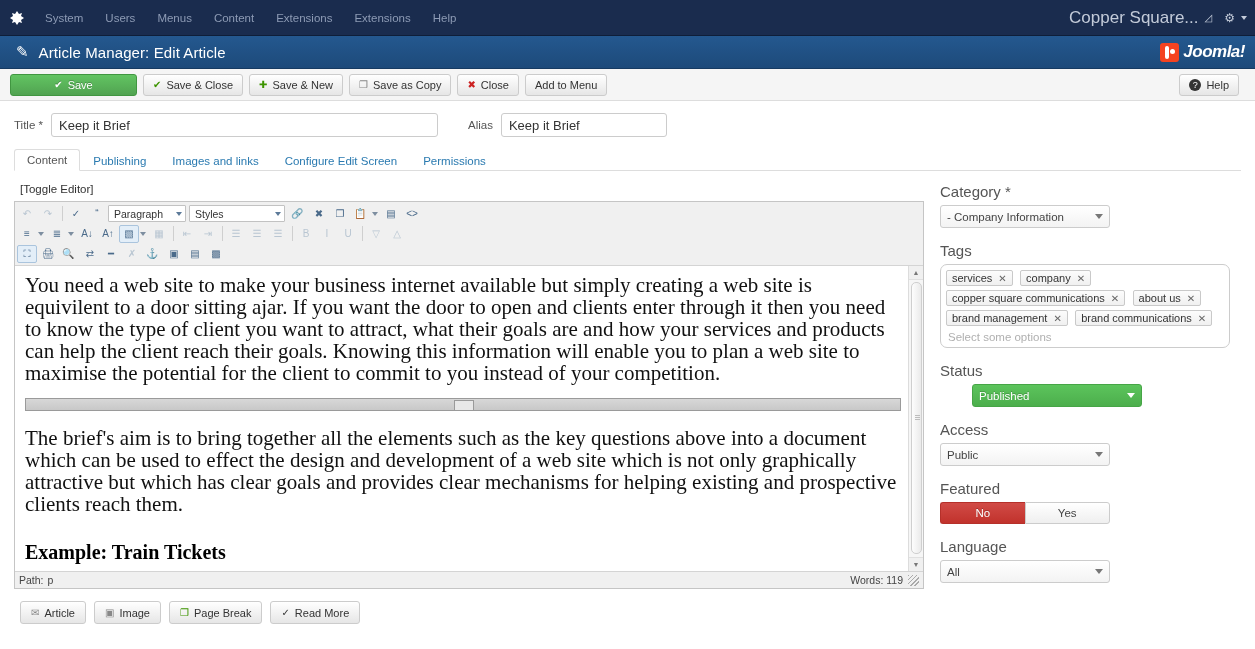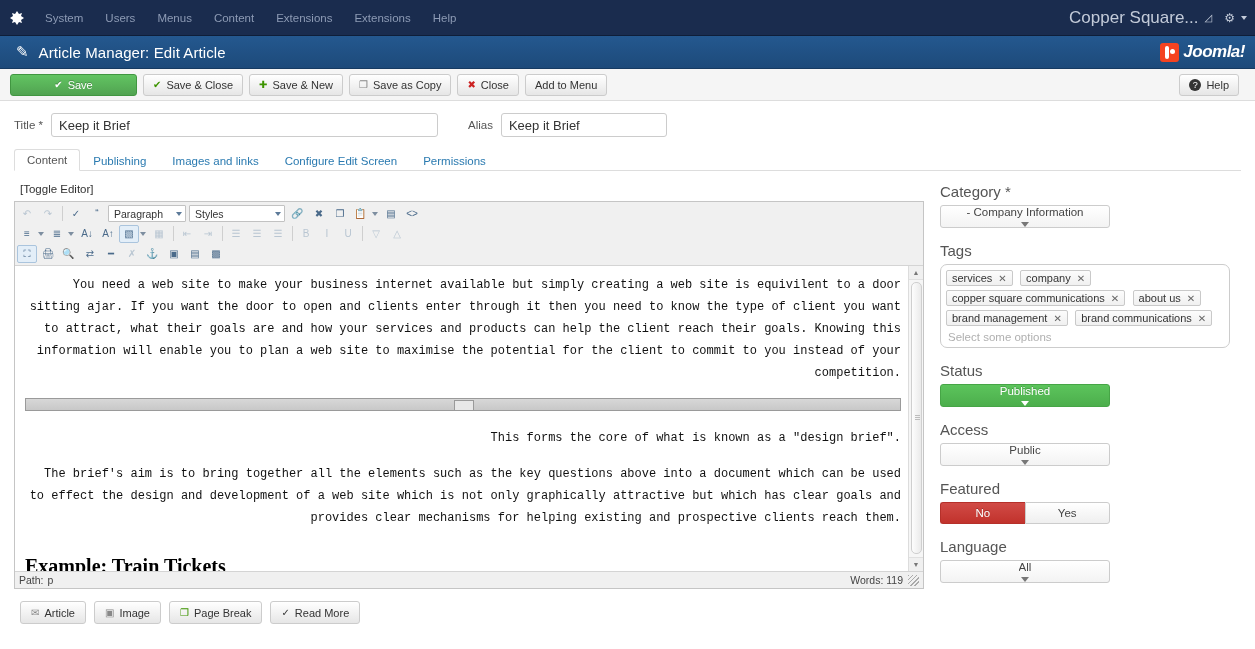--- a/index.html
+++ b/index.html
@@ -171,23 +171,23 @@
   }
   #sel-paragraph { width:78px; }
   #sel-styles    { width:96px; }
 
   .ed-body {
     position:relative; height:305px; overflow:hidden; background:#fff;
     padding:8px 22px 0 10px;
   }
   .ed-body p {
     margin:0 0 14px 0;
-    font-family:Liberation Mono, monospace;
-    font-size:12px; line-height:22px; color:#111;
-    text-align:right;
+    font-family:Liberation Serif, serif;
+    font-size:21px; line-height:22px; color:#111;
+    text-align:left;
   }
   .ed-body h3 {
     margin:26px 0 0 0;
     font-family:"Liberation Serif", serif;
     font-size:20px; font-weight:bold; color:#000;
   }
   .pagebreak-bar {
     height:13px; margin:6px 0 16px 0;
     background:linear-gradient(to bottom,#d8d8d8,#c8c8c8);
     border:1px solid #9a9a9a;
@@ -231,31 +231,32 @@
   .bottom-btns .btn { height:23px; padding:0 10px; margin-right:8px; }
 
   
   .fgroup { margin-bottom:14px; }
   .flabel { font-size:15px; color:#555; margin-bottom:5px; }
   .sel {
     height:23px; width:170px;
     border:1px solid #cccccc; border-radius:3px;
     background:linear-gradient(to bottom,#ffffff,#f3f3f3);
     display:flex; align-items:center; padding:0 6px;
-    font-size:11.5px; color:#444;flex-direction:column;
+    font-size:11.5px; color:#444;
   }
   .sel .cap { flex:1; white-space:nowrap; overflow:hidden; }
   .sel .ar {
     width:0;height:0;border-left:4px solid transparent;border-right:4px solid transparent;
     border-top:5px solid #777;
   }
   .sel.green {
     background:linear-gradient(to bottom,#5cc45c,#4cae4c);
     border-color:#46a546; color:#fff;
     text-shadow:0 -1px 0 rgba(0,0,0,.2);
+    margin-left:32px;
   }
   .sel.green .ar { border-top-color:#fff; }
 
   .tagbox {
     width:290px; min-height:70px;
     border:1px solid #cccccc; border-radius:7px; background:#fff;
     padding:5px 5px 3px 5px;
   }
   .tag {
     display:inline-flex; align-items:center;
@@ -433,21 +434,20 @@
           <div class="ed-btn">⚓</div>
           <div class="ed-btn">▣</div>
           <div class="ed-btn">▤</div>
           <div class="ed-btn">▩</div>
         </div>
       </div>
 
       <div class="ed-body">
         <p>You need a web site to make your business internet available but simply creating a web site is equivilent to a door sitting ajar. If you want the door to open and  clients enter through it then you need to know the type of client you want to attract, what their goals are and how your services and products can help the client reach their goals. Knowing this information will enable you to plan a web site to maximise the potential for the client to commit to you instead of your competition.</p>
         <div class="pagebreak-bar"></div>
-        <p>This forms the core of what is known as a "design brief".</p>
         <p> The brief's aim is to bring together all the elements such as the key questions above into a document which can be used to effect the design and development of a web site which is not only graphically attractive but which has clear goals and provides clear mechanisms for helping existing and prospective clients reach them.</p>
         <h3>Example: Train Tickets</h3>
 
         <div class="ed-scroll">
           <div class="arw">▲</div>
           <div class="thumb"></div>
           <div class="arw bot">▼</div>
         </div>
       </div>
 

